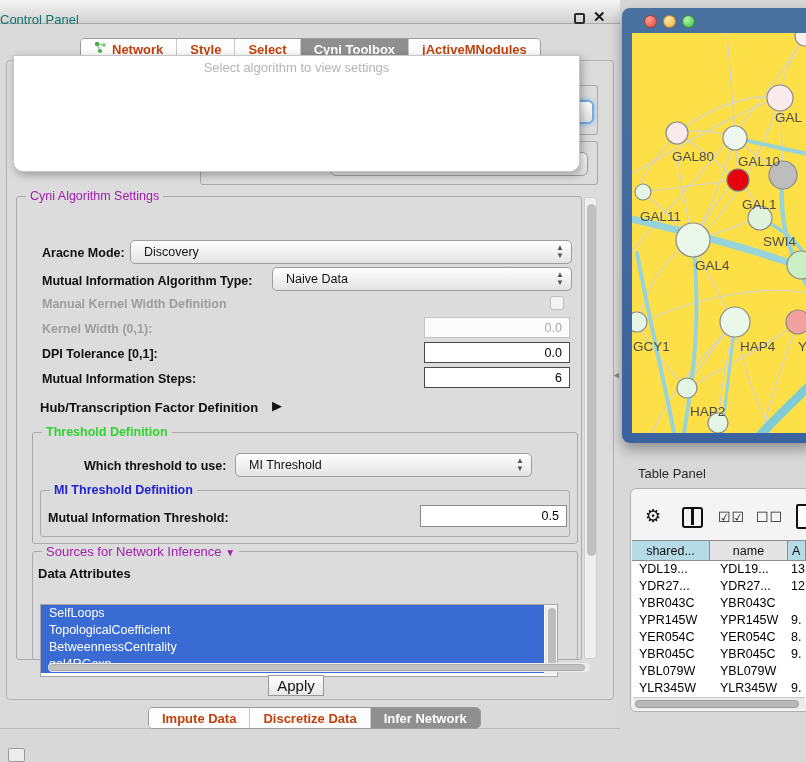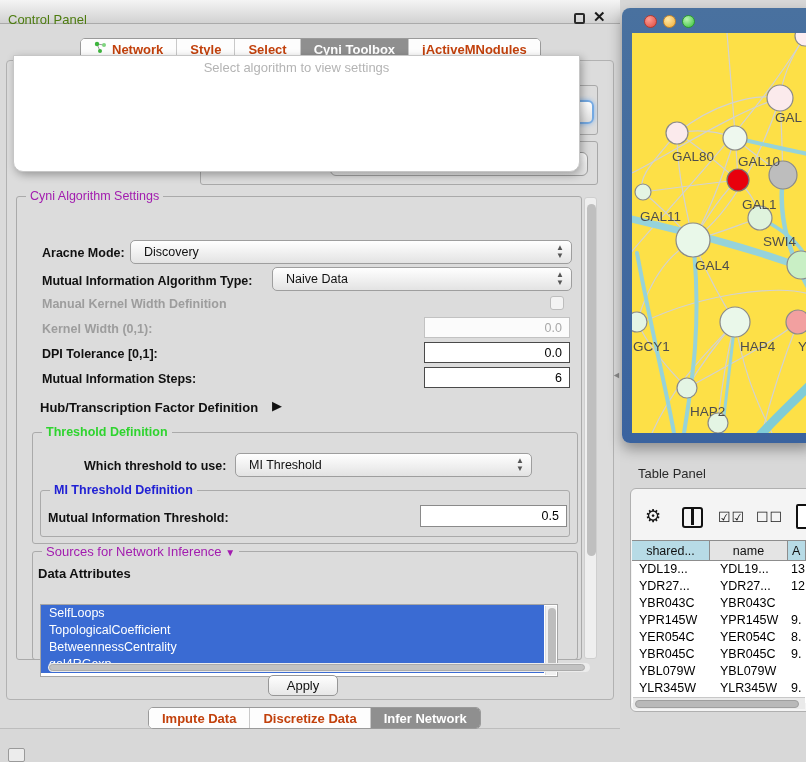--- a/index.html
+++ b/index.html
@@ -3,21 +3,21 @@
 <meta charset="utf-8">
 <style>
   html,body{margin:0;padding:0;background:#d8d8d8;}
   *{box-sizing:border-box;font-family:"Liberation Sans",sans-serif;}
   #stage{position:relative;width:806px;height:762px;background:#d8d8d8;overflow:hidden;}
   .abs{position:absolute;}
 
   
   .cp{left:0;top:8;width:620px;height:729px;background:#dadada;border-bottom:1px solid #bdbdbd;}
   .cp-titlebar{left:0;top:8;width:620px;height:24px;background:linear-gradient(#f4f4f4,#d2d2d2);border-bottom:1px solid #aaa;}
-  .cp-title{left:8px;top:12px;font-size:13px;color:#4d7c0f;}
+  .cp-title{left:0;top:12px;font-size:13px;color:#0f766e;}
   .float-btn{left:574px;top:13px;width:11px;height:11px;border:2px solid #2a2a2a;border-radius:2px;background:transparent;}
   .close-btn{left:593px;top:8px;font-size:15px;font-weight:bold;color:#1a1a1a;}
 
   
   .tabbar{left:80px;top:38px;height:22px;display:flex;border:1px solid #9a9a9a;border-radius:5px;overflow:hidden;background:#fff;}
   .tab{display:flex;align-items:center;gap:5px;padding:0 13px;font-size:13px;font-weight:600;color:#c2410c;border-right:1px solid #c9c9c9;background:#fdfdfd;}
   .tab:last-child{border-right:none;}
   .tab.sel{background:#8f8f8f;color:#fff;}
 
   
@@ -53,21 +53,21 @@
   .attr-item{height:17px;line-height:17px;width:calc(100% - 13px);background:#3a6bd3;color:#fff;font-size:12.5px;padding-left:8px;white-space:nowrap;}
   .list-scroll{position:absolute;right:1px;top:1px;width:11px;height:69px;background:#f1f1f1;border-left:1px solid #ddd;}
   .list-thumb{position:absolute;left:1.5px;top:2px;width:8px;height:58px;background:#bdbdbd;border-radius:4px;}
 
   .hscroll{background:#ececec;border-radius:5px;}
   .hthumb{position:absolute;left:1px;top:1px;height:7px;background:#c2c2c2;border:1px solid #ababab;border-radius:4px;}
 
   .vscroll{left:584px;top:197px;width:13px;height:462px;background:#efefef;border:1px solid #cfcfcf;border-radius:3px;}
   .vthumb{position:absolute;left:1.5px;top:6px;width:9px;height:352px;background:#bfbfbf;border-radius:5px;}
 
-  .apply-btn{left:268px;top:675px;width:70px;height:21px;border:1px solid #979797;border-radius:5px;background:linear-gradient(#fefefe,#e7e7e7);font-size:13px;color:#111;text-align:center;line-height:19px;}
+  .apply-btn{left:268px;top:675px;width:56px;height:21px;border:1px solid #979797;border-radius:0;background:linear-gradient(#fefefe,#e7e7e7);font-size:15px;color:#111;text-align:center;line-height:19px;}
 
   .bottom-tabbar{left:148px;top:707px;height:22px;display:flex;border:1px solid #9a9a9a;border-radius:5px;overflow:hidden;background:#fff;z-index:3;}
 
   
   .netwin{left:622px;top:8px;width:190px;height:435px;background:linear-gradient(#49719f,#3a639f);border-radius:8px 0 0 8px;box-shadow:0 6px 14px rgba(0,0,0,0.35);}
   .light{width:13px;height:13px;border-radius:50%;}
   .light.red{background:radial-gradient(circle at 35% 30%,#ff9d94,#dd4a3f);border:1px solid #b4392f;}
   .light.yellow{background:radial-gradient(circle at 35% 30%,#ffe9a8,#f2ae37);border:1px solid #c8872a;}
   .light.green{background:radial-gradient(circle at 35% 30%,#b9f4b0,#36c23b);border:1px solid #2c9a30;}
   .canvas{left:632px;top:33px;width:174px;height:400px;background:#fde047;overflow:hidden;}

